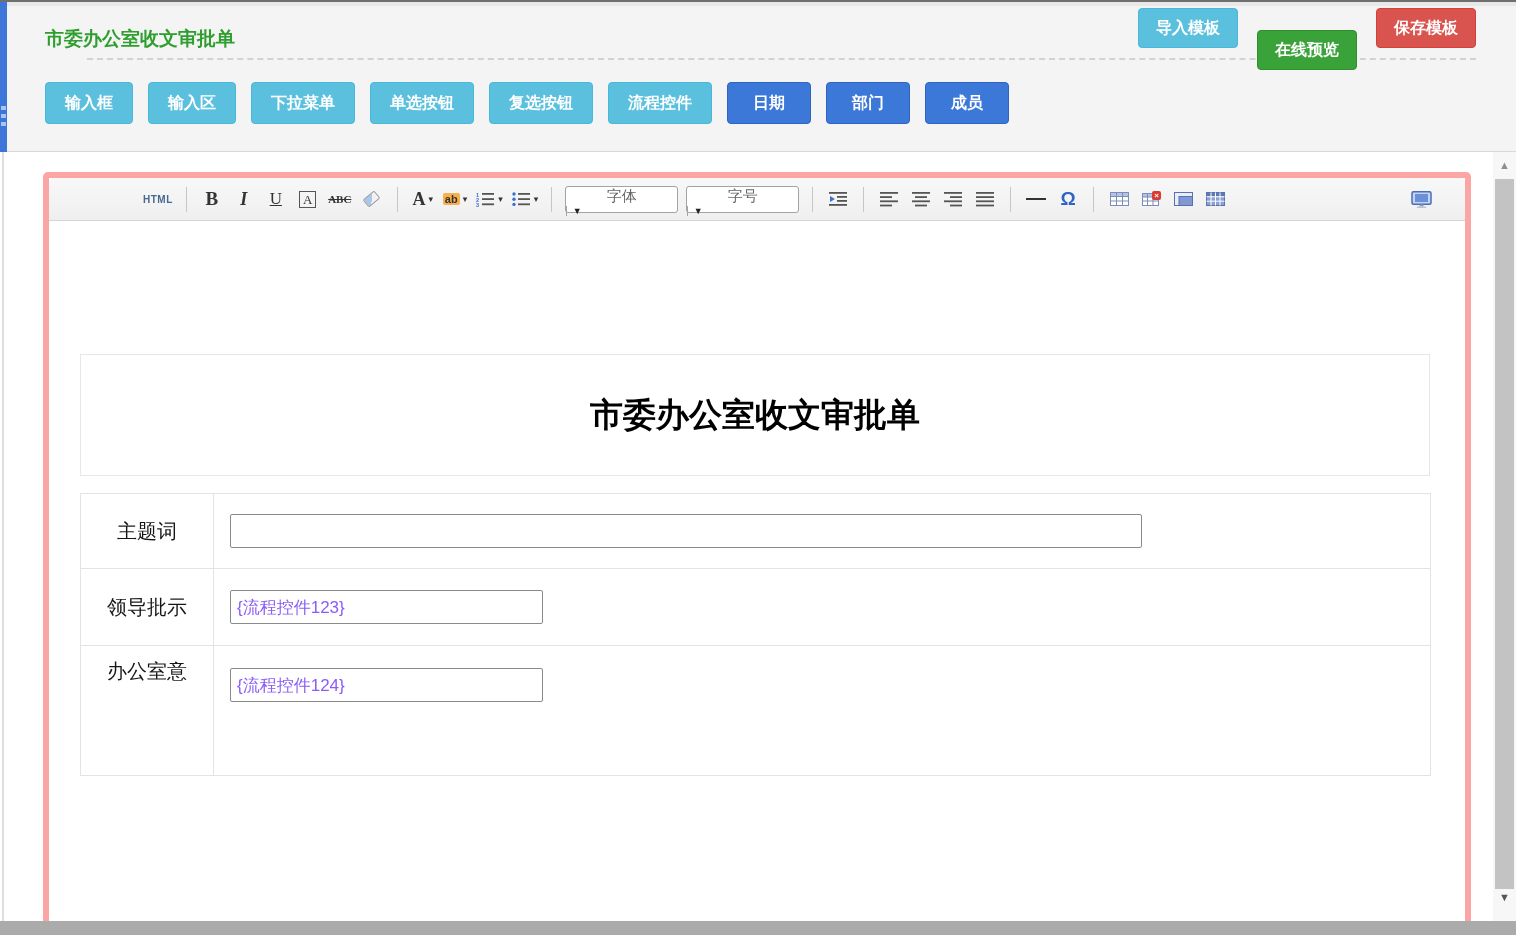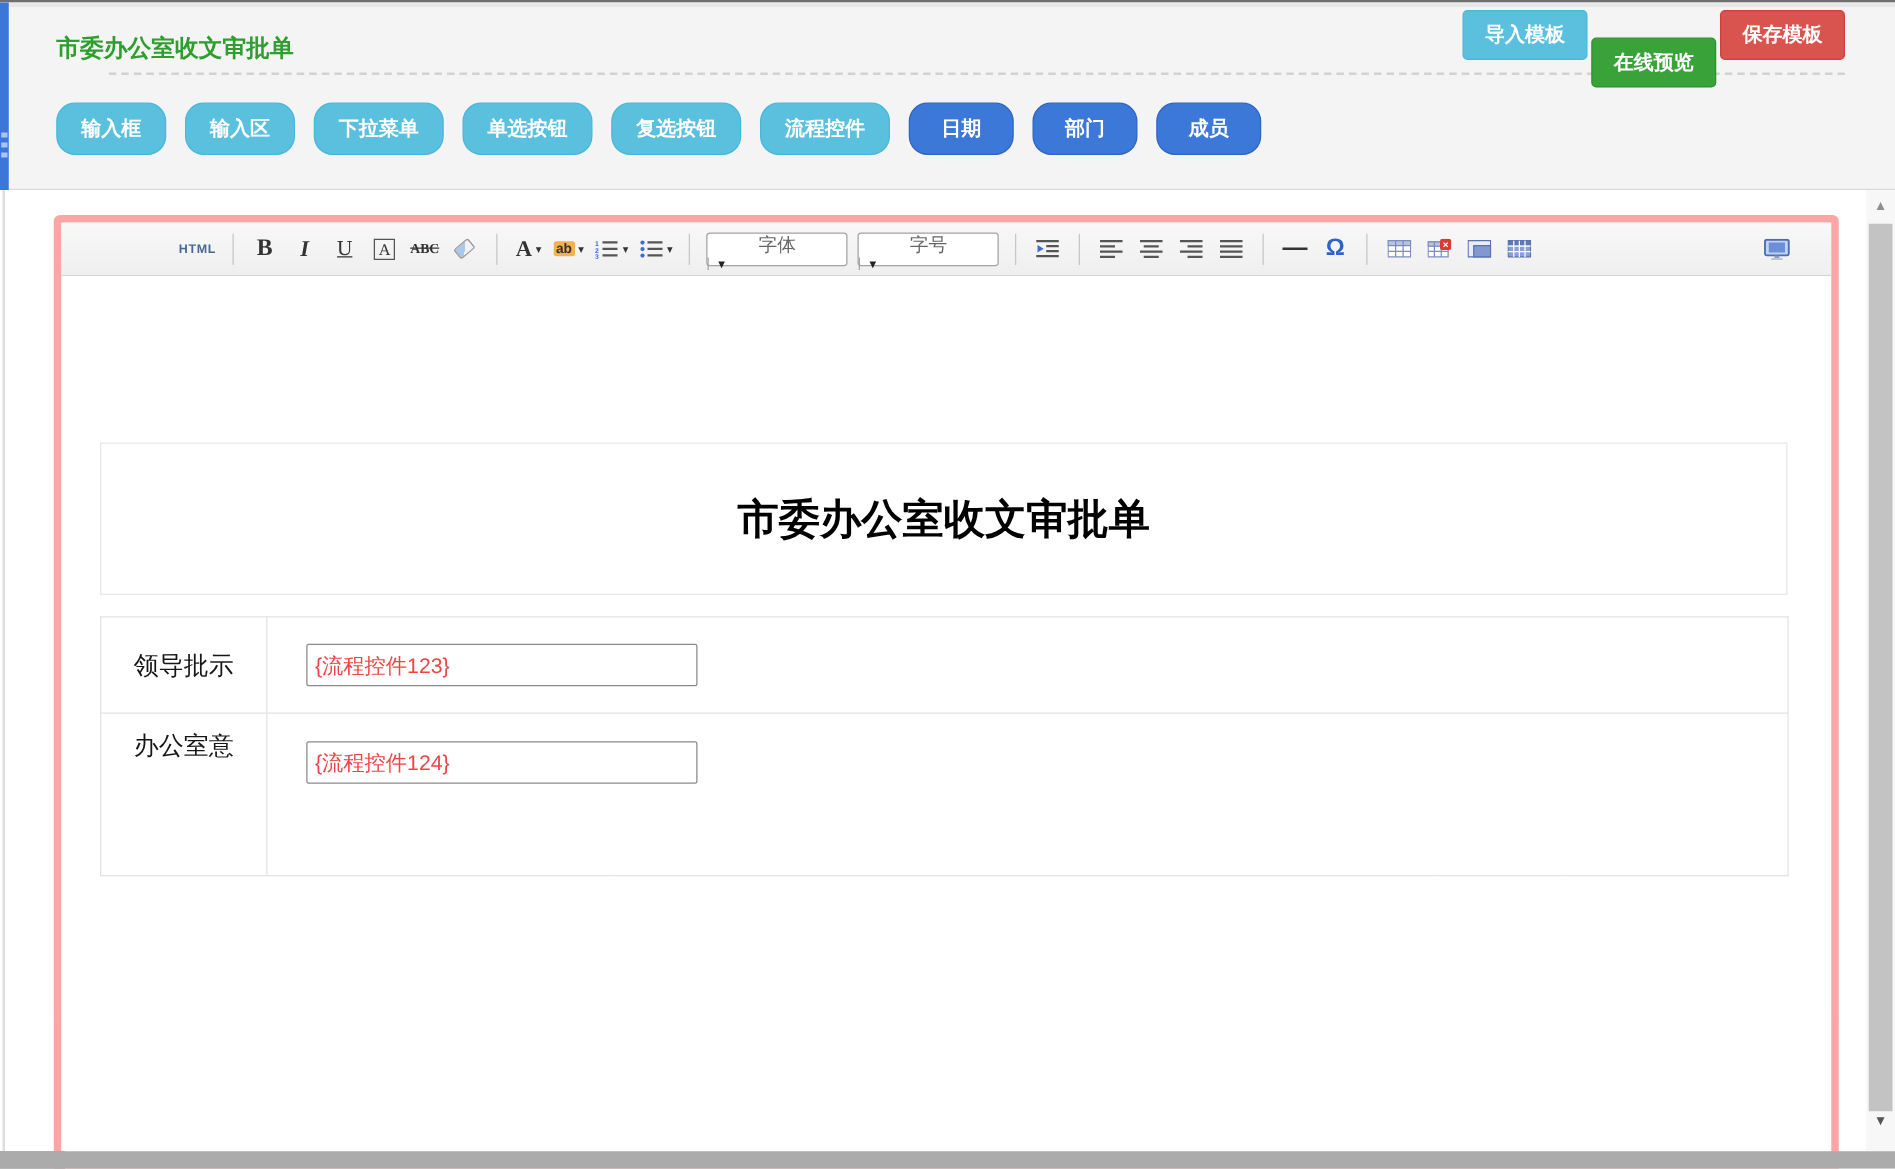--- a/index.html
+++ b/index.html
@@ -15,31 +15,31 @@
     background:#3b76d8; z-index:20; }
   .left-strip i { display:block; width:5px; height:4px; background:#aac4f2; margin:4px 0 0 1px; }
   .left-strip i:first-child { margin-top:104px; }
   .left-line { position:absolute; left:2px; top:152px; width:2px; height:769px; background:#dedede; }
 
   
   .app-header { height:146px; background:#f4f4f4; border-bottom:1px solid #d9d9d9;
     padding:0 40px 0 45px; }
   .header-row1 { display:flex; align-items:center; padding-top:19px; height:47px; }
   .page-title { font-size:19px; font-weight:bold; color:#2e9e2e; }
-  .header-actions { margin-left:auto; display:flex; gap:3px; }
+  .header-actions { margin-left:auto; display:flex; gap:19px; }
   .btn { height:40px; padding:0 17px; font-size:16px; font-weight:bold; color:#fff;
     border:1px solid transparent; border-radius:4px; cursor:pointer;
     font-family:"Liberation Sans",sans-serif; }
   .btn.info    { background:#5bc0de; border-color:#46b8da; }
   .btn.success { background:#39a339; border-color:#2f8f2f;margin-top:22px; }
   .btn.danger  { background:#d9534f; border-color:#d43f3a; }
   .dashed-divider { border-top:2px dashed #d2d2d2; margin:5px 0 0 42px; }
   .header-row2 { padding-top:22px; display:flex; }
   .wbtn { height:42px; padding:0 19px; margin-right:15px; font-size:16px; font-weight:bold;
-    color:#fff; border-radius:15px; background:#5bc0de; border:1px solid #46b8da;
+    color:#fff; border-radius:4px; background:#5bc0de; border:1px solid #46b8da;
     cursor:pointer; font-family:Liberation Mono, monospace; }
   .wbtn.primary { background:#3c78d8; border-color:#2f64c0; padding:0 25px; }
 
   
   .editor { position:absolute; left:43px; top:172px; width:1428px; height:763px;
     border:6px solid #fca5a5; border-radius:5px 5px 0 0; background:#fff; }
   .editor-toolbar { height:43px; background:linear-gradient(#f8f8f8,#efefef);
     border-bottom:1px solid #d4d4d4; border-radius:5px 5px 0 0;
     display:flex; align-items:center; padding:0 28px 0 90px; }
   .tb-btn { min-width:24px; height:28px; display:flex; align-items:center;
@@ -72,21 +72,21 @@
   .editor-body { padding:133px 0 0 31px; }
   .form-wrap { width:1350px; position:relative; }
   .form-title { height:122px; border:1px solid #e7e7e7; display:flex; align-items:center;
     justify-content:center; font-size:33px; font-weight:bold; color:#000; }
   table.doc { border-collapse:collapse; width:1350px; margin-top:17px; table-layout:fixed; }
   table.doc td { border:1px solid #e3e3e3; vertical-align:middle; }
   td.lbl { text-align:center; font-size:20px; color:#161616; }
   td.inp { padding-left:16px; }
   td.inp2 { padding-left:6px; }
   input.t { height:34px; border:1px solid #8a8a8a; border-radius:2px; font-size:17px;
-    padding:0 6px; background:#fff; color:#ef4444; font-family:"Liberation Sans",sans-serif;margin-left:15px; }
+    padding:0 6px; background:#fff; color:#8b5cf6; font-family:"Liberation Sans",sans-serif; }
   tr.r6 td { vertical-align:top; }
   tr.r6 td.lbl { padding-top:12px; }
   tr.r6 td.inp { padding-top:22px; }
 
   
   .ctx-tooltip { position:absolute; left:753px; top:199px; background:#fdf5da;
     border:1px solid #d9bd85; border-radius:8px; padding:9px 16px;
     font-family:"Liberation Serif",serif; font-size:19px; color:#4a4a4a;
     box-shadow:2px 3px 4px rgba(0,0,0,.18); white-space:nowrap; z-index:5;
     display:flex; align-items:center; }
@@ -303,20 +303,24 @@
           <col style="width:133px">
             <col style="width:275px">
             <col style="width:127px">
             <col style="width:200px">
           <col style="width:132px">
             <col style="width:199px">
             <col style="width:106px">
             <col style="width:178px">
         </colgroup>
         <tbody>
+        <tr style="height:75px">
+          <td class="lbl">主题词</td>
+          <td class="inp" colspan="7"><input class="t" style="width: 912px;" value=""></td>
+        </tr>
         <tr style="height:77px">
           <td class="lbl">领导批示</td>
           <td class="inp" colspan="7"><input class="t" style="width: 313px;" value="{流程控件123}"></td>
         </tr>
         <tr class="r6" style="height:130px">
           <td class="lbl">办公室意</td>
           <td class="inp" colspan="7"><input class="t" style="width: 313px;" value="{流程控件124}"></td>
         </tr>
       </tbody>
         </table>

